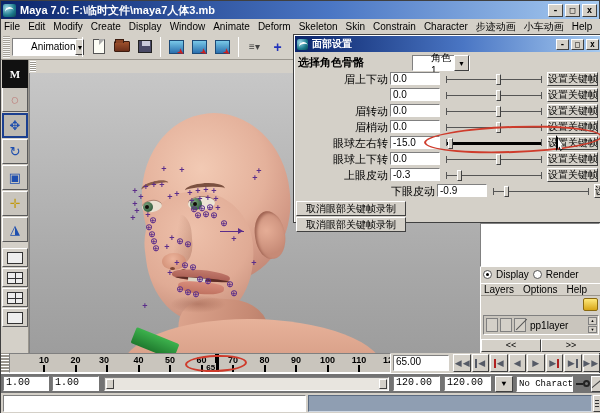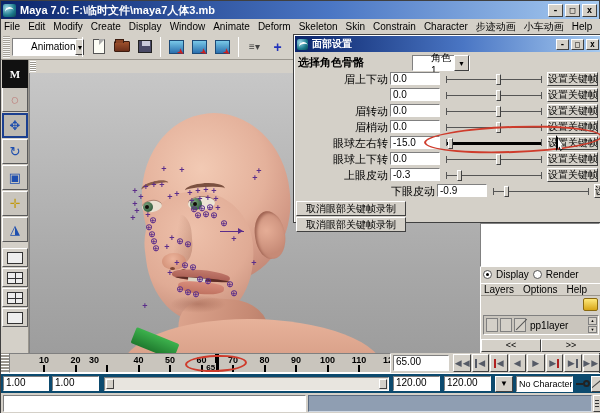--- a/index.html
+++ b/index.html
@@ -143,21 +143,21 @@
   .curframe { position:absolute; top:0; width:4px; height:20px; background:#000; }
   .curlabel { position:absolute; top:9px; font-size:8px; font-weight:bold; background:#c9c5bd; padding:0 1px; }
   .timefield { position:absolute; left:392px; top:354px; width:56px; height:16px; }
   .transport { position:absolute; left:452px; top:353px; width:148px; height:19px; display:flex; gap:1px; }
   .tpbtn { width:17.5px; height:18px; background:#d4d0c8; border:1px solid; border-color:#fff #404040 #404040 #fff; display:flex; align-items:center; justify-content:center; gap:1px; }
   .tpbtn .tri { font-size:9px; line-height:9px; color:#555a66; }
   .tpbtn .bar { width:2px; height:9px; background:#555a66; }
   .tpbtn .bar.red { background:#b02020; }
 
   
-  .rangerow { position:absolute; left:0; top:372px; width:600px; height:20px; background:#0c4a6e; border-top:1px solid #fff; }
+  .rangerow { position:absolute; left:0; top:372px; width:600px; height:20px; background:#737373; border-top:1px solid #fff;font-family:Liberation Mono, monospace; }
   .rr-field { position:absolute; top:2px; height:15px; }
   .rangeslider { position:absolute; left:103px; top:3px; width:285px; height:14px; background:#e8e5df; border:1px solid; border-color:#808080 #fff #fff #808080; }
   .rs-handle { position:absolute; top:1px; width:8px; height:10px; background:#d4d0c8; border:1px solid; border-color:#fff #404040 #404040 #fff; }
   .chardrop { position:absolute; left:494px; top:2px; width:18px; height:16px; background:#d4d0c8; border:1px solid; border-color:#fff #404040 #404040 #fff; text-align:center; font-size:8px; line-height:14px; }
   .charset { position:absolute; left:515px; top:2px; width:57px; height:16px; font-size:9px; line-height:14px; }
   .keyicon { position:absolute; left:575px; top:4px; width:14px; height:12px; }
   .keyicon .ring { position:absolute; right:0; top:2px; width:7px; height:7px; border:2px solid #222; border-radius:50%; }
   .keyicon .stem { position:absolute; left:0; top:5px; width:7px; height:2px; background:#222; }
   .animpref { position:absolute; left:590px; top:2px; width:10px; height:16px; background:#d4d0c8; border:1px solid; border-color:#fff #404040 #404040 #fff; overflow:hidden; }
   .animpref:before { content:""; position:absolute; left:-2px; top:6px; width:14px; height:1px; background:#444; transform:rotate(-40deg); }
@@ -502,21 +502,21 @@
       <div class="ppbtn">&gt;&gt;</div>
     </div>
   </div>
 
   <div class="tl-gutter"></div>
   <div class="timeline" id="timeline">
       <div class="tick-num" style="left: 34px;">10</div>
       <div class="tick-line" style="left: 34px;"></div>
       <div class="tick-num" style="left: 65.5px;">20</div>
       <div class="tick-line" style="left: 65.5px;"></div>
-      <div class="tick-num" style="left: 84px;">30</div>
+      <div class="tick-num" style="left: 94px;">30</div>
       <div class="tick-line" style="left: 97px;"></div>
       <div class="tick-num" style="left: 128.5px;">40</div>
       <div class="tick-line" style="left: 128.5px;"></div>
       <div class="tick-num" style="left: 160px;">50</div>
       <div class="tick-line" style="left: 160px;"></div>
       <div class="tick-num" style="left: 191.5px;">60</div>
       <div class="tick-line" style="left: 191.5px;"></div>
       <div class="tick-num" style="left: 223px;">70</div>
       <div class="tick-line" style="left: 223px;"></div>
       <div class="tick-num" style="left: 254.5px;">80</div>

